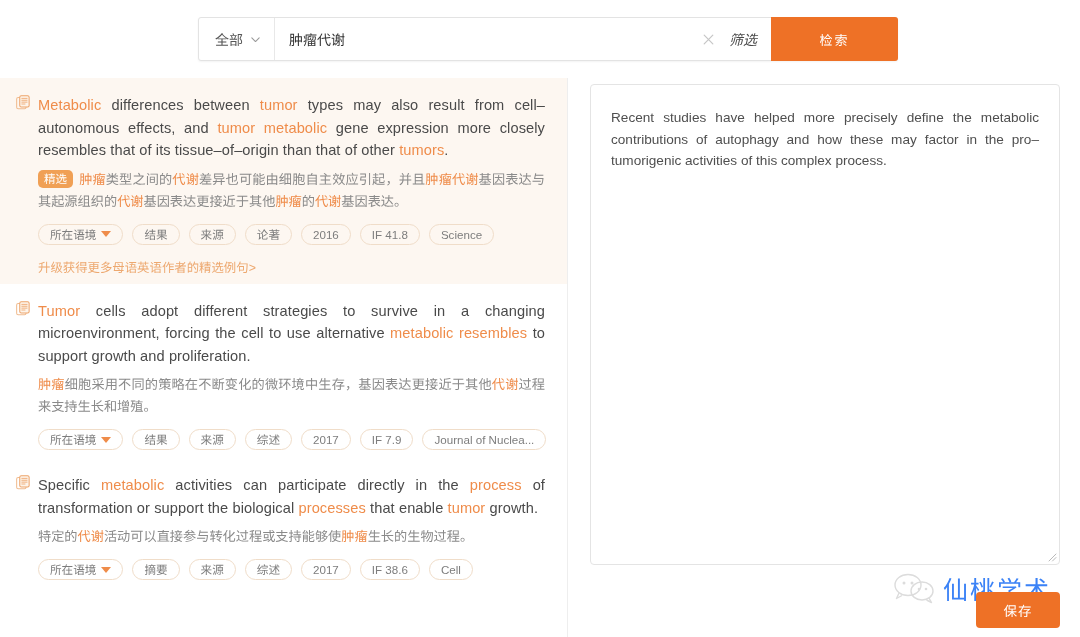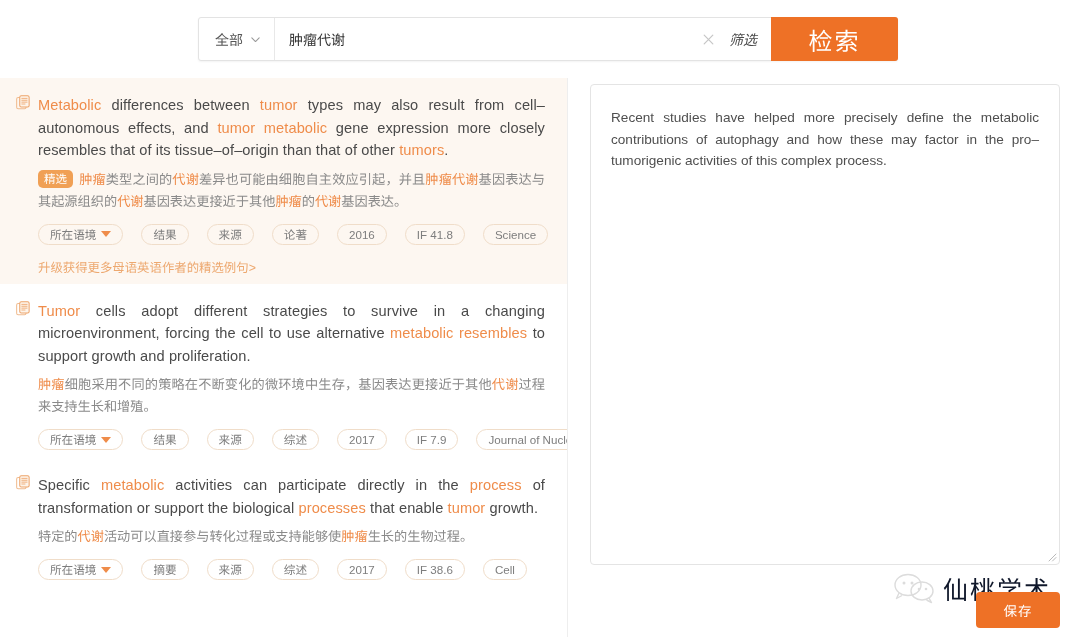--- a/index.html
+++ b/index.html
@@ -87,21 +87,21 @@
   }
   .search-btn {
     flex: 0 0 auto;
     width: 127px;
     margin: -1px -1px -1px 0;
     background: #ee7126;
     color: #ffffff;
     border: none;
     border-radius: 0 3px 3px 0;
     font-family: "Liberation Sans", "DejaVu Sans", sans-serif;
-    font-size: 24px;
+    font-size: 13px;
     letter-spacing: 2px;
     cursor: pointer;
   }
 
   
   .content {
     position: absolute;
     left: 0;
     top: 78px;
     right: 0;
@@ -171,21 +171,21 @@
     padding: 1px 6px;
     border-radius: 5px;
     margin-right: 6px;
     vertical-align: 1px;
   }
 
   .tags {
     margin-top: 11px;
     display: flex;
     align-items: center;
-    gap: 18px;
+    gap: 9px;
     flex-wrap: nowrap;
   }
   .tag {
     border: 1px solid #f0ddc9;
     border-radius: 11px;
     height: 21px;
     line-height: 21px;
     padding: 0 11px;
     font-size: 11.6px;
     color: #7d7d7d;
@@ -254,21 +254,21 @@
     display: flex;
     align-items: center;
     gap: 7px;
     color: #d8d8d8;
     user-select: none;
     pointer-events: none;
   }
   .wm-text {
     font-size: 25px;
     letter-spacing: 2px;
-    color: #0f172a;
+    color: #3b82f6;
   }
   .wm-logo svg { display:block; }
 
   .save-btn {
     position: absolute;
     left: 976px;
     top: 592px;
     width: 84px;
     height: 36px;
     background: #ee7126;

